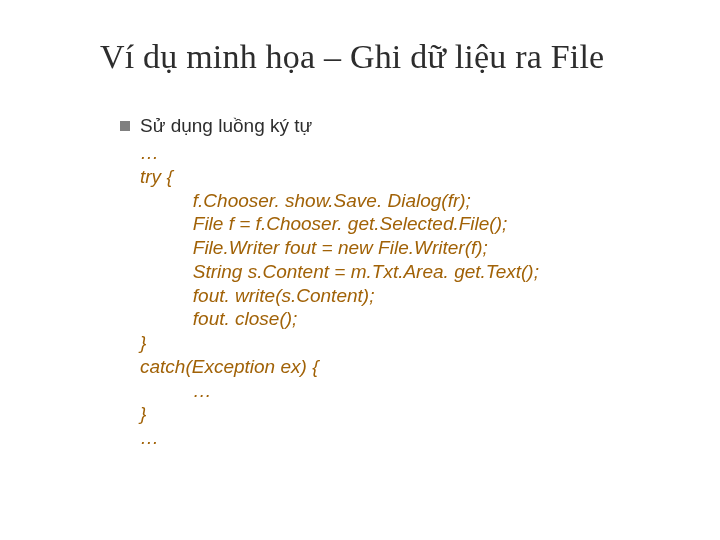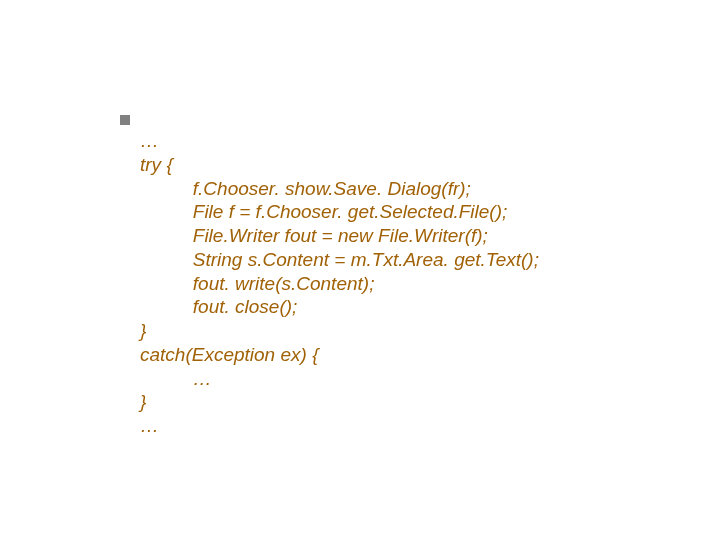--- a/index.html
+++ b/index.html
@@ -58,25 +58,27 @@
     color: #a16207;
     line-height: 1.25;
     white-space: pre;
   }
 </style>
 </head>
 <body>
 
 <div class="slide">
 
+  <div class="title">Ví dụ minh họa – Ghi dữ liệu ra File</div>
 
   <div class="body">
 
     <div class="bullet-row">
       <span class="bullet"></span>
+      <span class="bullet-text">Sử dụng luồng ký tự</span>
     </div>
 
     <div class="code"><span>…</span>
 <span>try {</span>
 <span>          f.Chooser. show.Save. Dialog(fr);</span>
 <span>          File f = f.Chooser. get.Selected.File();</span>
 <span>          File.Writer fout = new File.Writer(f);</span>
 <span>          String s.Content = m.Txt.Area. get.Text();</span>
 <span>          fout. write(s.Content);</span>
 <span>          fout. close();</span>

